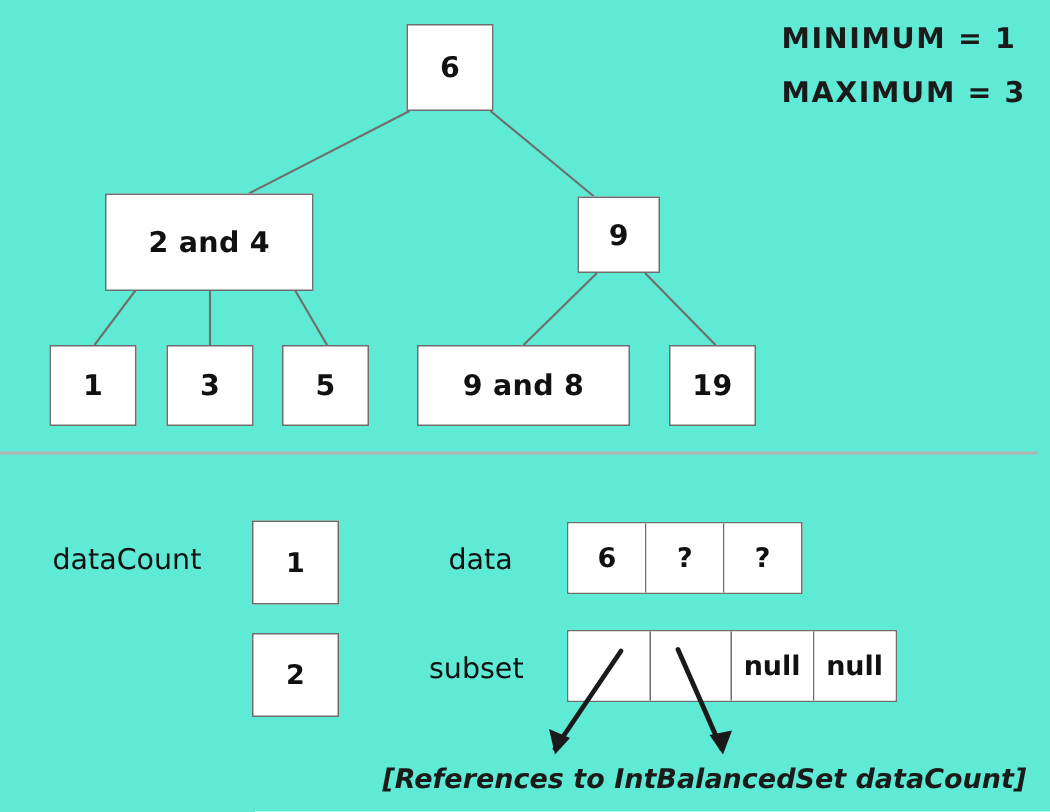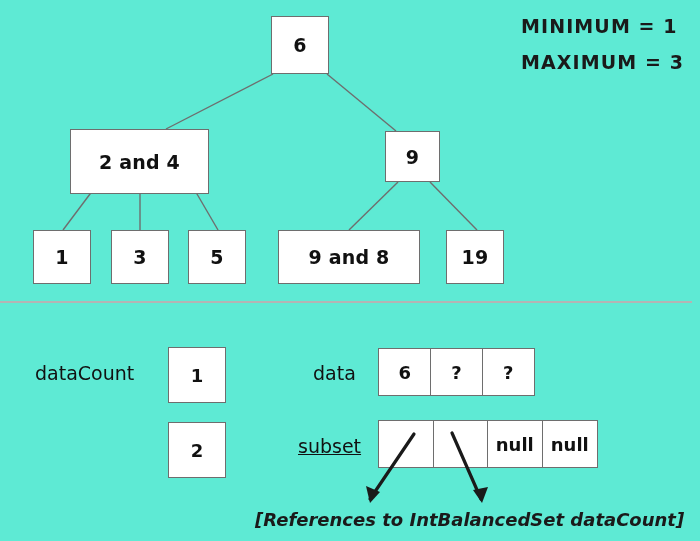--- a/index.html
+++ b/index.html
@@ -144,28 +144,28 @@
 
   <div class="node" style="left:446px; top:230px; width:58px; height:54px;">19</div>
 
   <div class="divider"></div>
 
   <div class="field-label" style="left:35px; top:362px;">dataCount</div>
   <div class="cellbox" style="left:168px; top:347px; width:58px; height:56px;">1</div>
 
   <div class="cellbox" style="left:168px; top:422px; width:58px; height:56px;">2</div>
 
-  <div class="field-label" style="left:313px; top:362px;">data</div>
+  <div class="field-label" style="left:299px; top:362px;">data</div>
   <div class="array" style="left:378px; top:348px; width:157px; height:48px;">
     <div class="cell" style="width:53px;">6</div>
     <div class="cell" style="width:52px;">?</div>
     <div class="cell" style="width:52px;">?</div>
   </div>
 
-  <div class="field-label" style="left:298px; top:435px;text-decoration:underline;">subset</div>
+  <div class="field-label" style="left:286px; top:435px;">subset</div>
   <div class="array" style="left:378px; top:420px; width:220px; height:48px;">
     <div class="cell" style="width:55px;"></div>
     <div class="cell" style="width:55px;"></div>
     <div class="cell" style="width:55px;">null</div>
     <div class="cell" style="width:55px;">null</div>
   </div>
 
   <svg class="overlay">
     <g stroke="#1a1a1a" stroke-width="3.2" fill="none" stroke-linecap="round">
       <line x1="414" y1="434" x2="370" y2="499"></line>

